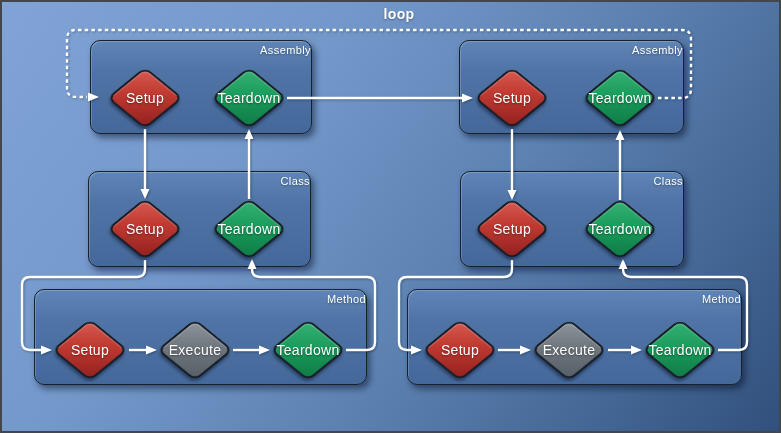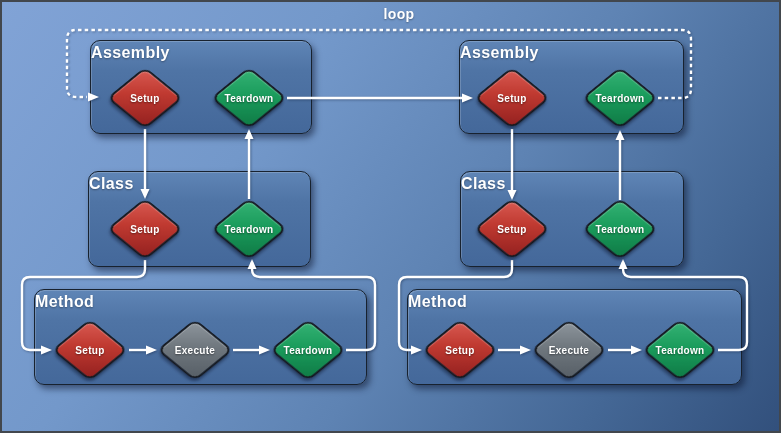--- a/index.html
+++ b/index.html
@@ -11,37 +11,37 @@
   }
   .connectors{position:absolute;left:0;top:0;z-index:2;pointer-events:none;
     filter:drop-shadow(1px 1.5px 1px rgba(10,20,45,.35));}
   .box{
     position:absolute;z-index:1;border:1.5px solid #18222f;border-radius:10px;
     background:linear-gradient(180deg,#60ium 0,#446899 100%);
     background:linear-gradient(180deg,#5f85b6 0%,#4f74a5 32%,#44689a 100%);
     box-shadow:3px 4px 6px rgba(8,16,40,.5), inset 1px 1px 0 rgba(255,255,255,.18);
   }
   .box-title{
-    text-align:left;color:#fff;font-size:16px;font-weight:700;letter-spacing:.4px;
+    text-align:right;color:#fff;font-size:11px;font-weight:400;letter-spacing:.4px;
     padding-top:3px;text-shadow:0 1px 2px rgba(0,0,0,.35);
   }
   .diamond{position:absolute;width:76px;height:62px;z-index:3;}
   .diamond-shape{
     position:absolute;left:11px;top:4px;width:54px;height:54px;box-sizing:border-box;
     border:2px solid #14171c;border-radius:9px;
     transform:scaleY(0.815) rotate(45deg);
     filter:drop-shadow(2px 3px 2px rgba(8,16,40,.5));
     box-shadow:inset 1px 1px 1px rgba(255,255,255,.28);
   }
   .red .diamond-shape{background:linear-gradient(135deg,#d85a52 0%,#c03a31 42%,#93201f 100%);}
   .green .diamond-shape{background:linear-gradient(135deg,#35b274 0%,#1a9c5c 45%,#0f7a45 100%);}
   .gray .diamond-shape{background:linear-gradient(135deg,#8e969d 0%,#6f777e 45%,#565e66 100%);}
   .diamond-label{
     position:absolute;inset:0;display:flex;align-items:center;justify-content:center;
-    color:#fff;font-size:10px;font-weight:700;letter-spacing:.3px;
+    color:#fff;font-size:14px;font-weight:400;letter-spacing:.3px;
     text-shadow:0 1px 2px rgba(0,0,0,.45);
   }
   .loop-label{
     position:absolute;left:367px;top:4px;width:60px;z-index:2;text-align:center;
     color:#fff;font-size:14px;font-weight:600;letter-spacing:.4px;
     text-shadow:0 1px 2px rgba(0,0,0,.35);
   }
 </style>
 </head>
 <body>

